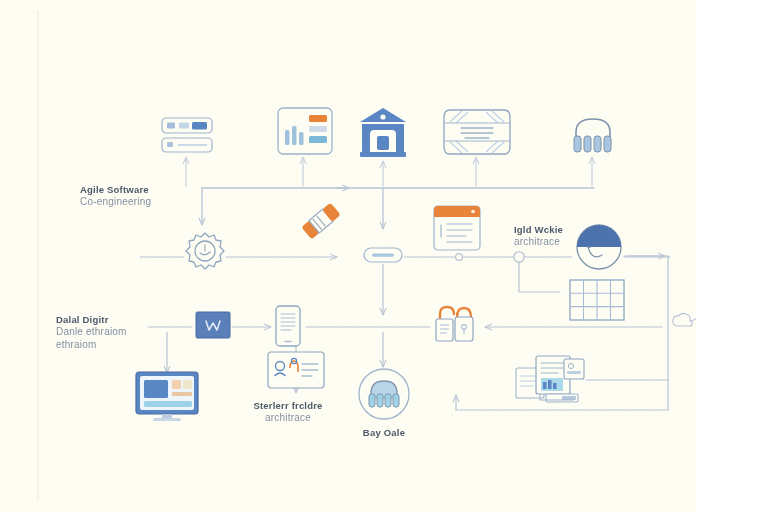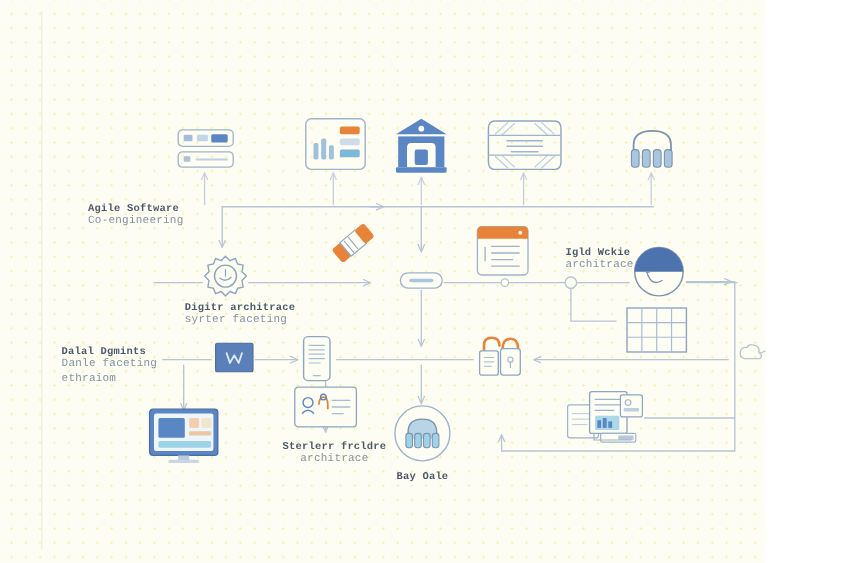--- a/index.html
+++ b/index.html
@@ -6,21 +6,21 @@
     margin: 0;
     padding: 0;
     background: #ffffff;
   }
   #canvas {
     position: relative;
     width: 696px;
     height: 512px;
     background: #fdfdf3;
     overflow: hidden;
-    font-family: Liberation Mono, monospace;
+    font-family: Liberation Sans, sans-serif;
   }
   #dots {
     position: absolute;
     inset: 0;
     background-image: radial-gradient(#f2ef9a 0.9px, transparent 1px);
     background-size: 13px 13px;
     background-position: 4px 6px;
     opacity: 0.75;
     pointer-events: none;
   }
@@ -329,37 +329,33 @@
     </g>
 
   </svg>
 
   <div class="lbl" style="left:80px; top:184px;">
     <span class="t1">Agile Software</span>
     <span class="t2">Co-engineering</span>
   </div>
 
 
-  <div class="lbl" style="left:168px; top:274px;">
-    <span class="t1">Digitr architrace</span>
-    <span class="t2">syrter faceting</span>
-  </div>
 
   <div class="lbl" style="left:56px; top:314px;">
-    <span class="t1">Dalal Dgmints</span>
-    <span class="t2">Danle faceting</span>
+    <span class="t1">Dalal Digitr</span>
+    <span class="t2">Danle ethraiom</span>
     <span class="t2">ethraiom</span>
   </div>
 
   <div class="lbl" style="left:498px; top:224px;margin-left:16px;">
     <span class="t1">Igld Wckie</span>
     <span class="t2">architrace</span>
   </div>
 
-  <div class="lbl center" style="left:304px; top:400px;">
+  <div class="lbl center" style="left:288px; top:400px;">
     <span class="t1">Sterlerr frcldre</span>
     <span class="t2">architrace</span>
   </div>
 
   <div class="lbl center" style="left:384px; top:427px;">
     <span class="t1">Bay Oale</span>
   </div>
 
 
 </div>

